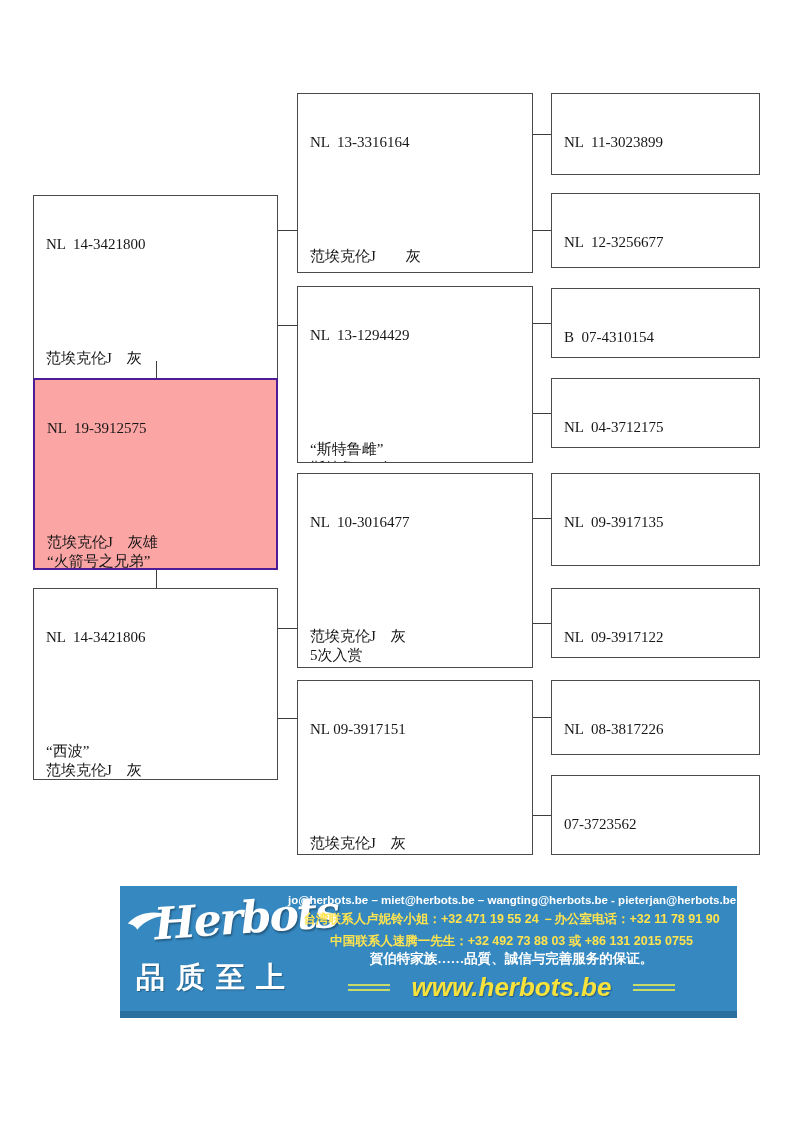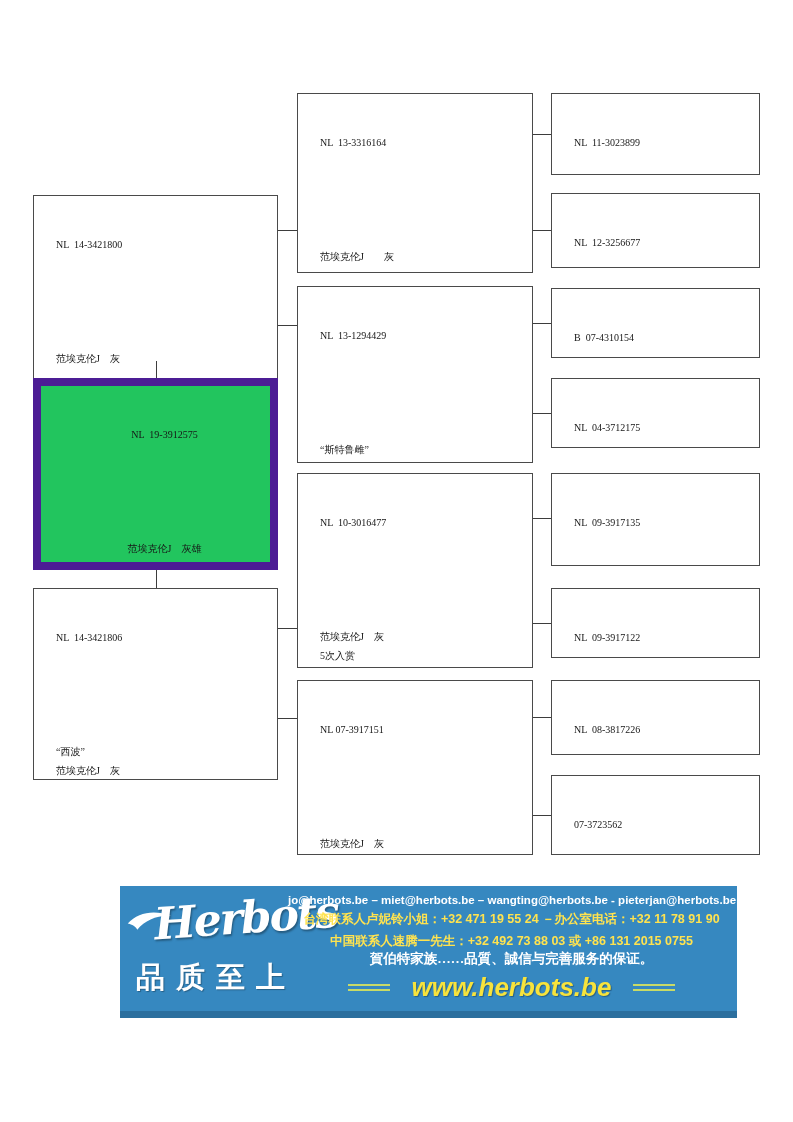--- a/index.html
+++ b/index.html
@@ -6,25 +6,25 @@
   body {
     width:793px; height:1122px; background:#ffffff; position:relative;
     font-family:"Liberation Serif","DejaVu Serif",serif;
   }
   .canvas { position:absolute; inset:0; }
 
   
   .box {
     position:absolute; box-sizing:border-box;
     border:1px solid #4a4a4a; background:#ffffff;
-    padding:1px 4px 0 22px;
-    font-size:10px; line-height:19px; color:#161616;
+    padding:1px 4px 0 12px;
+    font-size:15px; line-height:19px; color:#161616;
     white-space:pre; overflow:hidden;
   }
-  .box.subject { background:#22c55e; border:8px solid #4c1d95;text-align:center; }
+  .box.subject { background:#fca5a5; border:2px solid #4c1d95; }
   .col-left  { left:33px;  width:245px; }
   .col-mid   { left:297px; width:236px; }
   .col-right { left:551px; width:209px; }
 
   
   .conn { position:absolute; background:#3d3d3d; }
   .conn.h { height:1px; }
   .conn.v { width:1px; }
 
   
@@ -110,21 +110,21 @@
 
   <div class="box col-mid" style="top:473px;height:195px">
     <div>NL  10-3016477</div>
     <div>
       
     <div>范埃克伦J　灰</div><div>5次入赏</div></div>
     
   </div>
 
   <div class="box col-mid" style="top:680px;height:175px">
-    <div>NL 07-3917151</div>
+    <div>NL 09-3917151</div>
     <div>
       
     <div>范埃克伦J　灰</div></div>
     
   </div>
 
   <div class="box col-right" style="top:93px;height:82px">
     <div>NL  11-3023899</div>
     
   </div>

